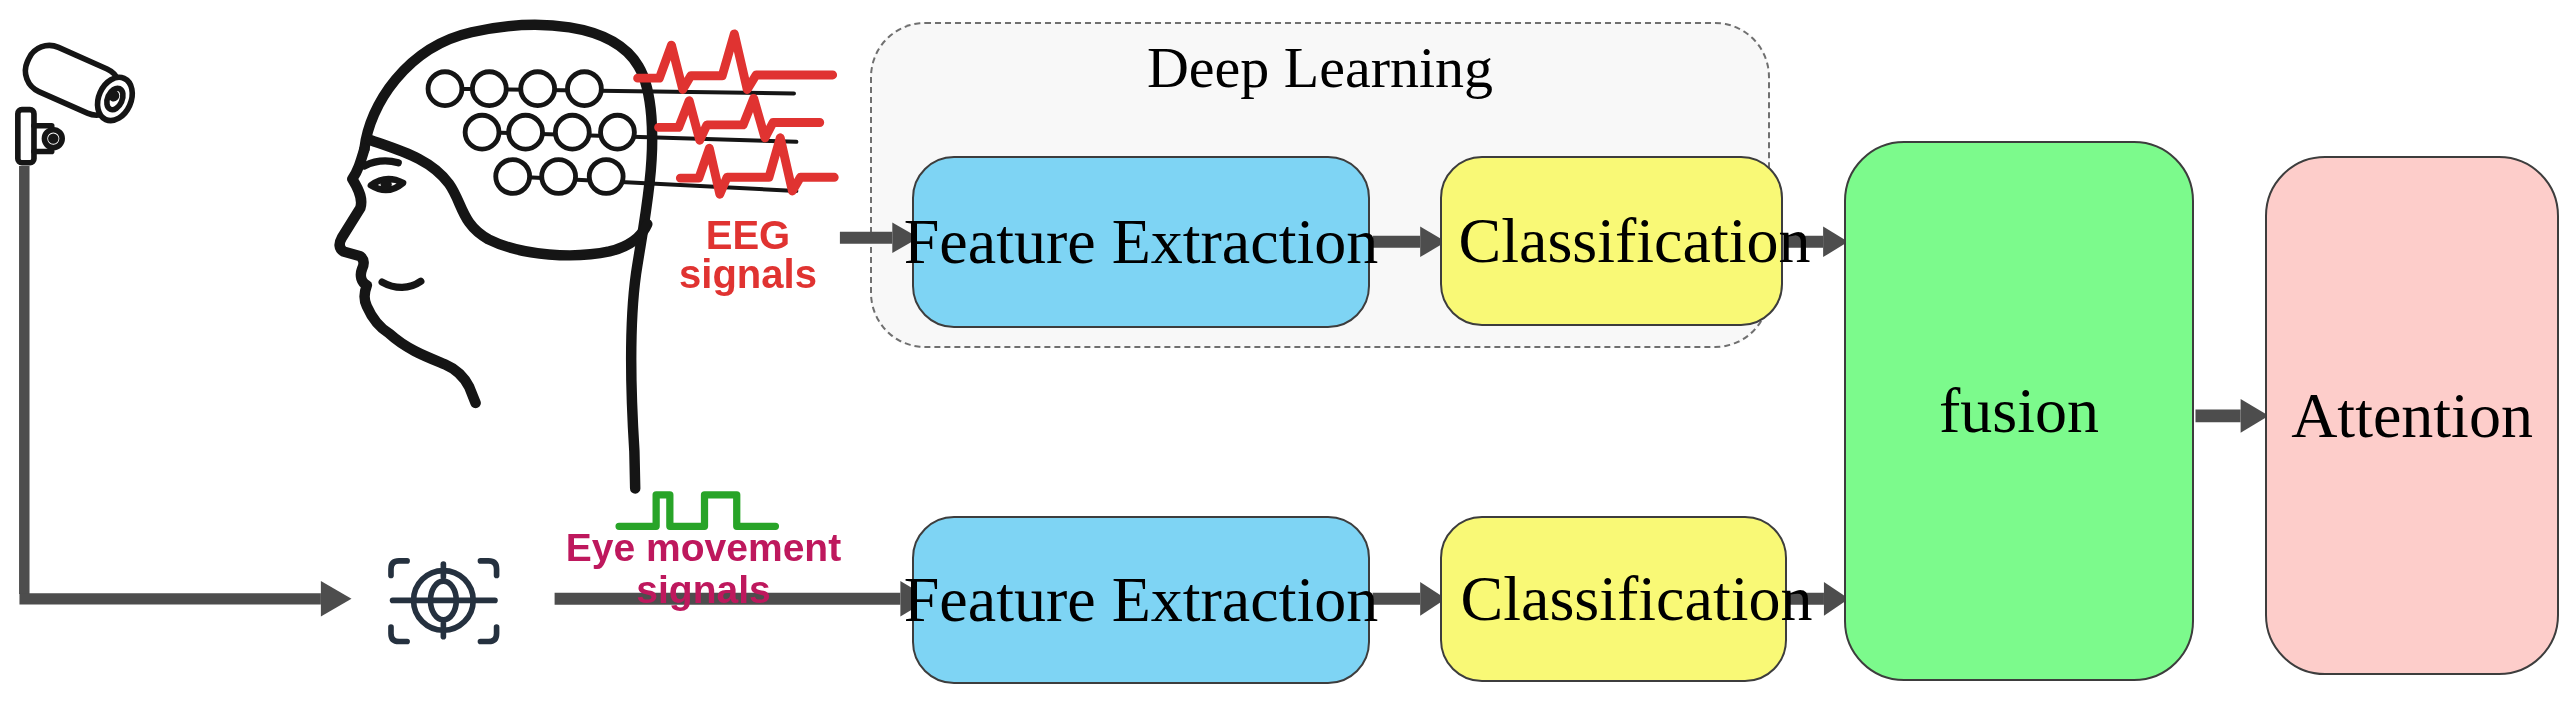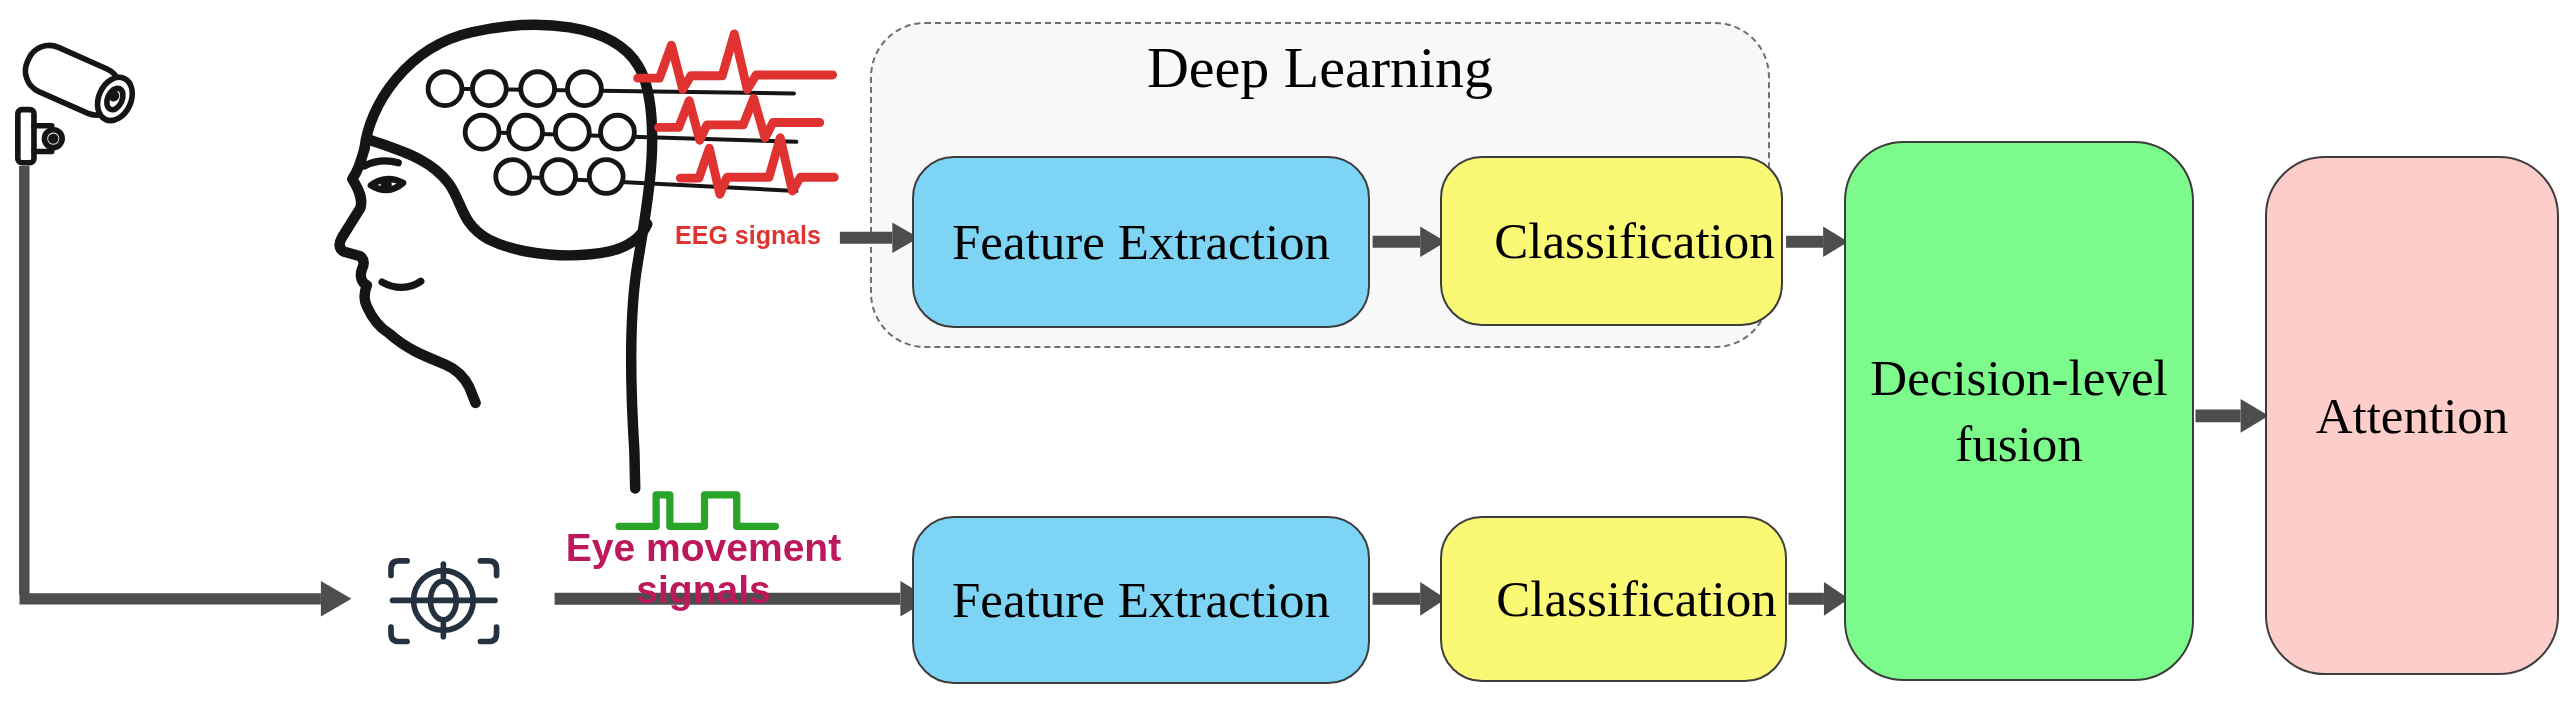--- a/index.html
+++ b/index.html
@@ -18,37 +18,37 @@
   }
   .dl-title {
     left:870px; top:37px; width:900px; text-align:center;
     font-size:58px; line-height:61px; z-index:2;
   }
 
   
   .node {
     display:flex; align-items:center; justify-content:center; text-align:center;
     border:2.4px solid #3d3d3d; box-sizing:border-box; z-index:2;
-    font-size:51px; line-height:66px; white-space:nowrap;
+    font-size:64px; line-height:66px; white-space:nowrap;
   }
   .node.blue   { background:#7ed4f4; border-radius:42px; }
   .node.yellow { background:#f9f976; border-radius:42px;padding-left:46px; }
   .node.green  { background:#7cfa8c; border-radius:60px; }
   .node.pink   { background:#fdcdca; border-radius:60px;text-align:center; }
 
   .fe-top  { left:912px; top:156px; width:458px; height:172px; }
   .cls-top { left:1440px; top:156px; width:343px; height:170px; }
   .fe-bot  { left:912px; top:516px; width:458px; height:168px; }
   .cls-bot { left:1440px; top:516px; width:347px; height:166px; }
   .fusion  { left:1844px; top:141px; width:350px; height:540px; }
   .output  { left:2265px; top:156px; width:294px; height:519px; }
 
   
   .signal-label { font-family:"Liberation Sans", sans-serif; font-weight:600; z-index:2; text-align:center; }
-  .eeg-label { left:641px; top:216px; width:214px; font-size:25px; line-height:39px; color:#e03331; }
+  .eeg-label { left:641px; top:216px; width:214px; font-size:40px; line-height:39px; color:#e03331; }
   .eye-label { left:510px; top:527px; width:387px; font-size:39px; line-height:42px; color:#be185d; }
 </style>
 </head>
 <body>
 
 <div class="canvas">
 
   <div class="abs dl-container"></div>
 
   <svg class="sketch" width="2576" height="706" viewBox="0 0 3196 876">
@@ -169,21 +169,20 @@
   <div class="abs node blue fe-top">Feature Extraction</div>
 
   <div class="abs node yellow cls-top">Classification</div>
 
   <div class="abs node blue fe-bot">Feature Extraction</div>
 
   <div class="abs node yellow cls-bot">Classification</div>
 
   <div class="abs node green fusion">
     <div>
-      <div>Decision-level</div>
       <div>fusion</div>
     </div>
   </div>
 
   <div class="abs node pink output">
     <div>
       <div>Attention</div>
     </div>
   </div>
 

